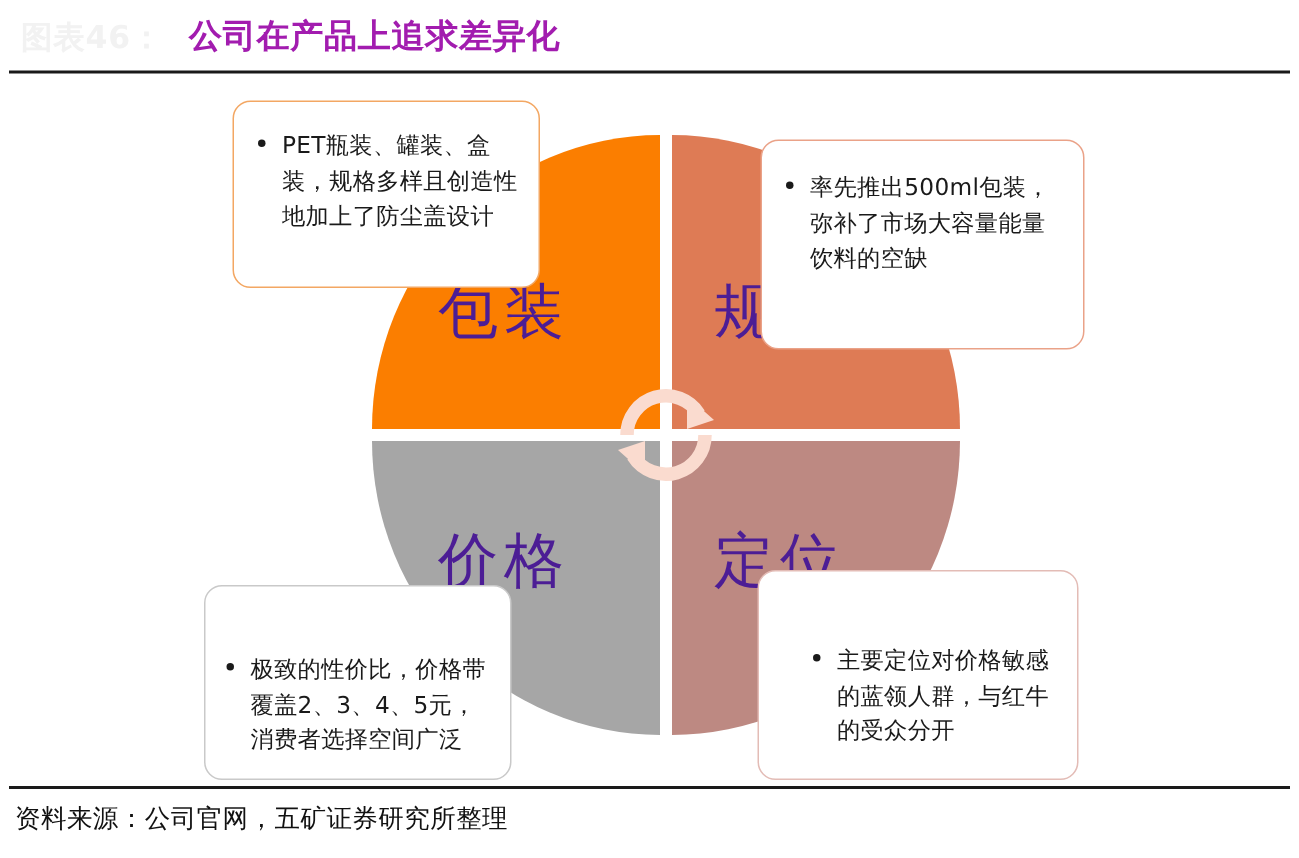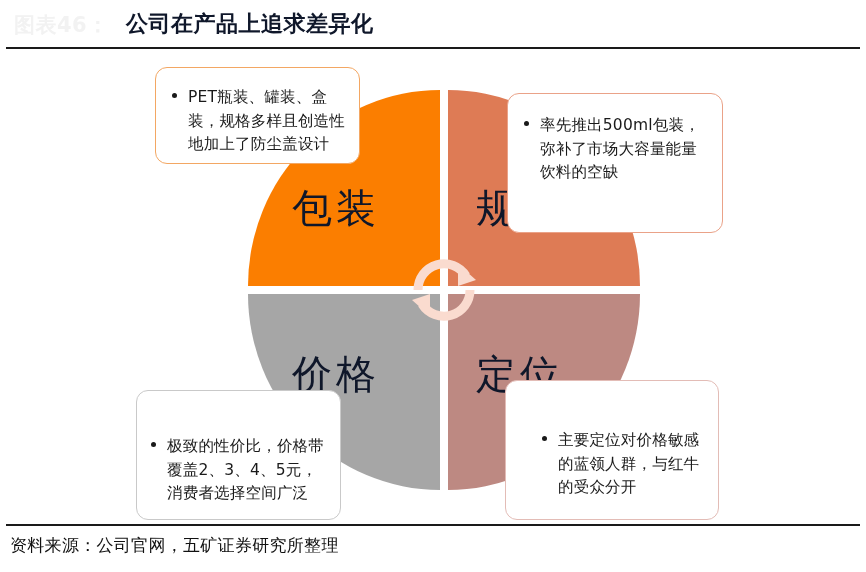--- a/index.html
+++ b/index.html
@@ -37,21 +37,21 @@
     font-weight: bold;
     color: #f2f2f2;
     letter-spacing: 0.5px;
   }
   .title-text {
     position: absolute;
     left: 126px;
     top: 1px;
     font-size: 22px;
     font-weight: bold;
-    color: #0f172a;
+    color: #a21caf;
     letter-spacing: 0.5px;
   }
 
   .rule-top {
     position: absolute;
     left: 6px;
     top: 47px;
     width: 854px;
     height: 0;
     border-top: 2.5px solid #1a1a1a;
@@ -94,21 +94,21 @@
     height: 400px;
   }
   .quad {
     position: absolute;
     width: 192px;
     height: 196px;
     box-sizing: border-box;
   }
   .quad-label {
     position: absolute;
-    color: #0f172a;
+    color: #4c1d95;
     font-size: 40px;
     font-weight: normal;
     letter-spacing: 4px;
     line-height: 1;
     white-space: nowrap;
   }
 
   .quad.tl {
     left: 0; top: 0;
     border-top-left-radius: 192px 196px;
@@ -163,21 +163,21 @@
     left: 0;
     top: 7px;
     width: 5px;
     height: 5px;
     border-radius: 50%;
     background: #1a1a1a;
   }
 
   .callout.c-tl {
     left: 155px; top: 17px;
-    width: 205px; height: 97px;
+    width: 205px; height: 125px;
     padding: 18px 12px 0 16px;
     border-color: #f3a763;
   }
   .callout.c-tr {
     left: 507px; top: 17px;
     width: 216px; height: 140px;
     padding: 20px 10px 0 16px;
     border-color: #eaa288;
     margin-top: 26px;
   }

